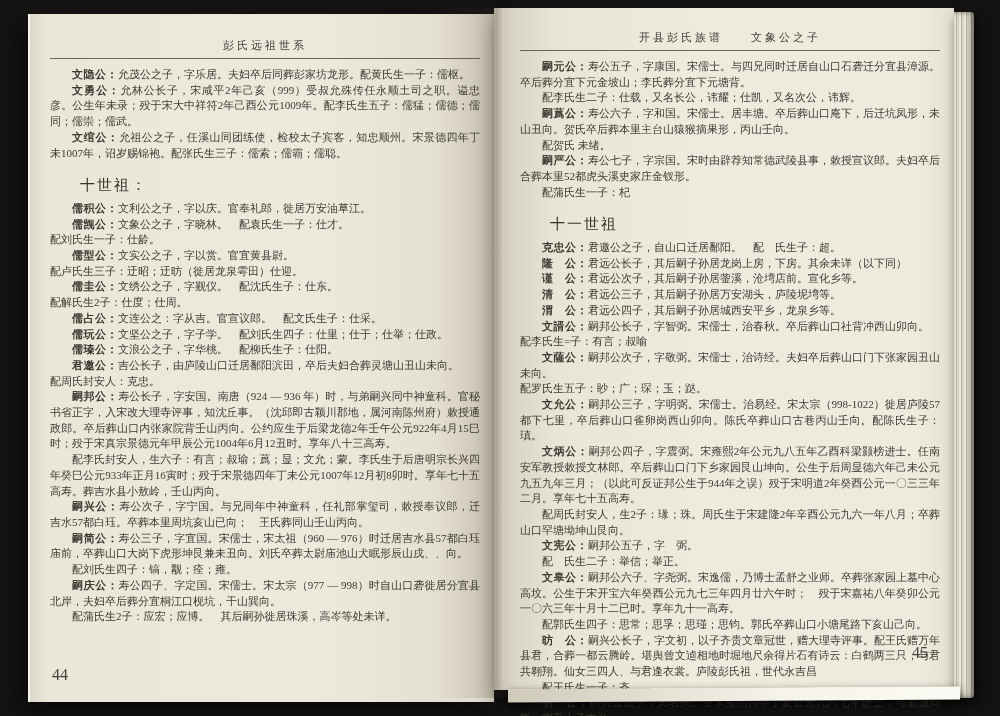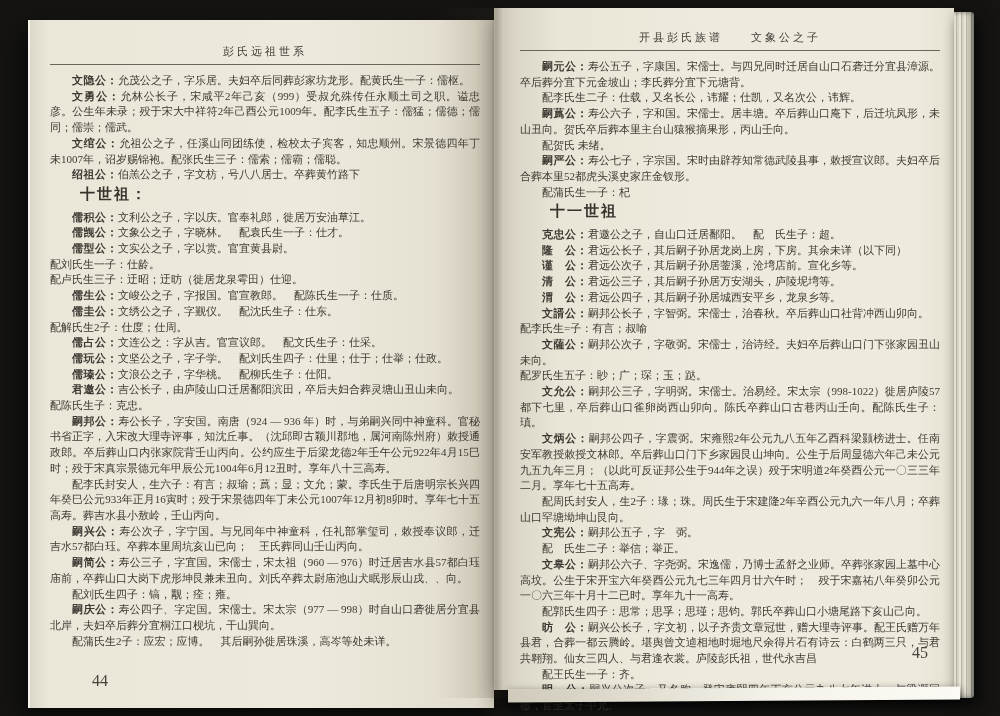--- a/index.html
+++ b/index.html
@@ -13,21 +13,21 @@
   #book{
     position:absolute;left:28px;top:8px;width:948px;height:698px;
   }
   .page{
     position:absolute;
     background:#eae6d8;
     color:#3d3a33;
     box-sizing:border-box;
   }
   #left-page{
-    left:0;top:12px;width:466px;height:688px;
+    left:0;top:6px;width:466px;height:688px;
     background:linear-gradient(90deg,#dcd8c9 0,#eae6d8 18px,#edeadd 60%,#e2ddce 96%,#d6d1c1 100%);
     border-left:2px solid #f6f4ec;
     box-shadow:-6px 10px 24px rgba(0,0,0,.65);
     padding:24px 14px 0 20px;
   }
   #right-page{
     left:466px;top:0;width:460px;height:682px;
     background:linear-gradient(90deg,#d8d3c3 0,#e7e3d4 22px,#eeebde 45%,#eeebde 92%,#e4e0d1 100%);
     box-shadow:6px 10px 24px rgba(0,0,0,.6);
     padding:22px 14px 0 26px;
@@ -61,59 +61,57 @@
   .page-body{
     font-size:11px;
     line-height:15.7px;
     text-align:justify;
   }
   .para{ text-indent:0; }
   .para.indent{ text-indent:2em; }
   .para .lead{ font-weight:bold; letter-spacing:.5px; }
   .section-heading{
     font-size:15px;
-    font-weight:bold;
+    font-weight:normal;
     letter-spacing:2px;
-    margin:4px 0 7px 2em;
+    margin:17px 0 7px 2em;
     color:#36332c;
   }
   .page-number{
     position:absolute;
     font-size:16px;
     color:#46423b;
   }
-  #left-page .page-number{ left:22px; bottom:18px;margin-left:40px; }
+  #left-page .page-number{ left:22px; bottom:18px; }
   #right-page .page-number{ right:26px; bottom:28px; }
 </style>
 </head>
 <body>
 
 <div id="book">
 
   <div id="left-page" class="page">
     <div class="page-header">彭氏远祖世系</div>
     <div class="page-body">
         <div class="para indent"><span class="lead">文隐公：</span>允茂公之子，字乐居。夫妇卒后同葬彭家坊龙形。配黄氏生一子：儒枢。</div>
         <div class="para indent"><span class="lead">文勇公：</span>允林公长子，宋咸平2年己亥（999）受叔允殊传任永顺土司之职。谥忠彦。公生年未录；殁于宋大中祥符2年己酉公元1009年。配李氏生五子：儒猛；儒德；儒同；儒崇；儒武。</div>
         <div class="para indent"><span class="lead">文绾公：</span>允祖公之子，任溪山同团练使，检校太子宾客，知忠顺州。宋景德四年丁未1007年，诏岁赐锦袍。配张氏生三子：儒索；儒霸；儒聪。</div>
-        <div class="para indent"><span class="lead">绍祖公：</span>伯羔公之子，字文枋，号八八居士。卒葬黄竹路下</div>
         <div class="section-heading">十世祖：</div>
         <div class="para indent"><span class="lead">儒积公：</span>文利公之子，字以庆。官奉礼郎，徙居万安油草江。</div>
         <div class="para indent"><span class="lead">儒觊公：</span>文象公之子，字晓林。　配袁氏生一子：仕才。</div>
+        <div class="para">配刘氏生一子：仕龄。</div>
         <div class="para indent"><span class="lead">儒型公：</span>文实公之子，字以赏。官宜黄县尉。</div>
-        <div class="para">配刘氏生一子：仕龄。</div>
         <div class="para">配卢氏生三子：迂昭；迂昉（徙居龙泉雩田）仕迎。</div>
-        <div class="para indent"><span class="lead">儒生公：</span>文峻公之子，字报国。官宣教郎。　配陈氏生一子：仕质。</div>
         <div class="para indent"><span class="lead">儒圭公：</span>文绣公之子，字觐仪。　配沈氏生子：仕东。</div>
         <div class="para">配解氏生2子：仕度；仕周。</div>
         <div class="para indent"><span class="lead">儒占公：</span>文连公之：字从吉。官宣议郎。　配文氏生子：仕采。</div>
         <div class="para indent"><span class="lead">儒玩公：</span>文坚公之子，字子学。　配刘氏生四子：仕里；仕于；仕举；仕政。</div>
         <div class="para indent"><span class="lead">儒瑧公：</span>文浪公之子，字华桃。　配柳氏生子：仕阳。</div>
         <div class="para indent"><span class="lead">君邀公：</span>吉公长子，由庐陵山口迁居鄱阳滨田，卒后夫妇合葬灵塘山丑山未向。</div>
-        <div class="para">配陈氏生子：克忠。</div>
+        <div class="para">配周氏封安人：克忠。</div>
         <div class="para indent"><span class="lead">嗣邦公：</span>寿公长子，字安国。南唐（924 — 936 年）时，与弟嗣兴同中神童科。官秘书省正字，入宋改大理寺评事，知沈丘事。（沈邱即古颖川郡地，属河南陈州府）敕授通政郎。卒后葬山口内张家院背壬山丙向。公约应生于后梁龙德2年壬午公元922年4月15巳时；殁于宋真宗景德元年甲辰公元1004年6月12丑时。享年八十三高寿。</div>
         <div class="para indent">配李氏封安人，生六子：有言；叔瑜；蔿；显；文允；蒙。李氏生于后唐明宗长兴四年癸巳公元933年正月16寅时；殁于宋景德四年丁未公元1007年12月初8卯时。享年七十五高寿。葬吉水县小敖岭，壬山丙向。</div>
         <div class="para indent"><span class="lead">嗣兴公：</span>寿公次子，字宁国。与兄同年中神童科，任礼部掌玺司，敕授奉议郎，迁吉水57都白珏。卒葬本里周坑亥山已向；　王氏葬同山壬山丙向。</div>
         <div class="para indent"><span class="lead">嗣简公：</span>寿公三子，字宜国。宋儒士，宋太祖（960 — 976）时迁居吉水县57都白珏庙前，卒葬山口大岗下虎形坤艮兼未丑向。刘氏卒葬太尉庙池山犬眠形辰山戌、、向。</div>
         <div class="para indent">配刘氏生四子：镐，觏；痊；雍。</div>
         <div class="para indent"><span class="lead">嗣庆公：</span>寿公四子、字定国。宋儒士。宋太宗（977 — 998）时自山口砻徙居分宜县北岸，夫妇卒后葬分宜桐江口枧坑，干山巽向。</div>
         <div class="para indent">配蒲氏生2子：应宏；应博。　其后嗣孙徙居珠溪，高岑等处未详。</div>
       </div>
     <div class="page-number">44</div>
   </div>

